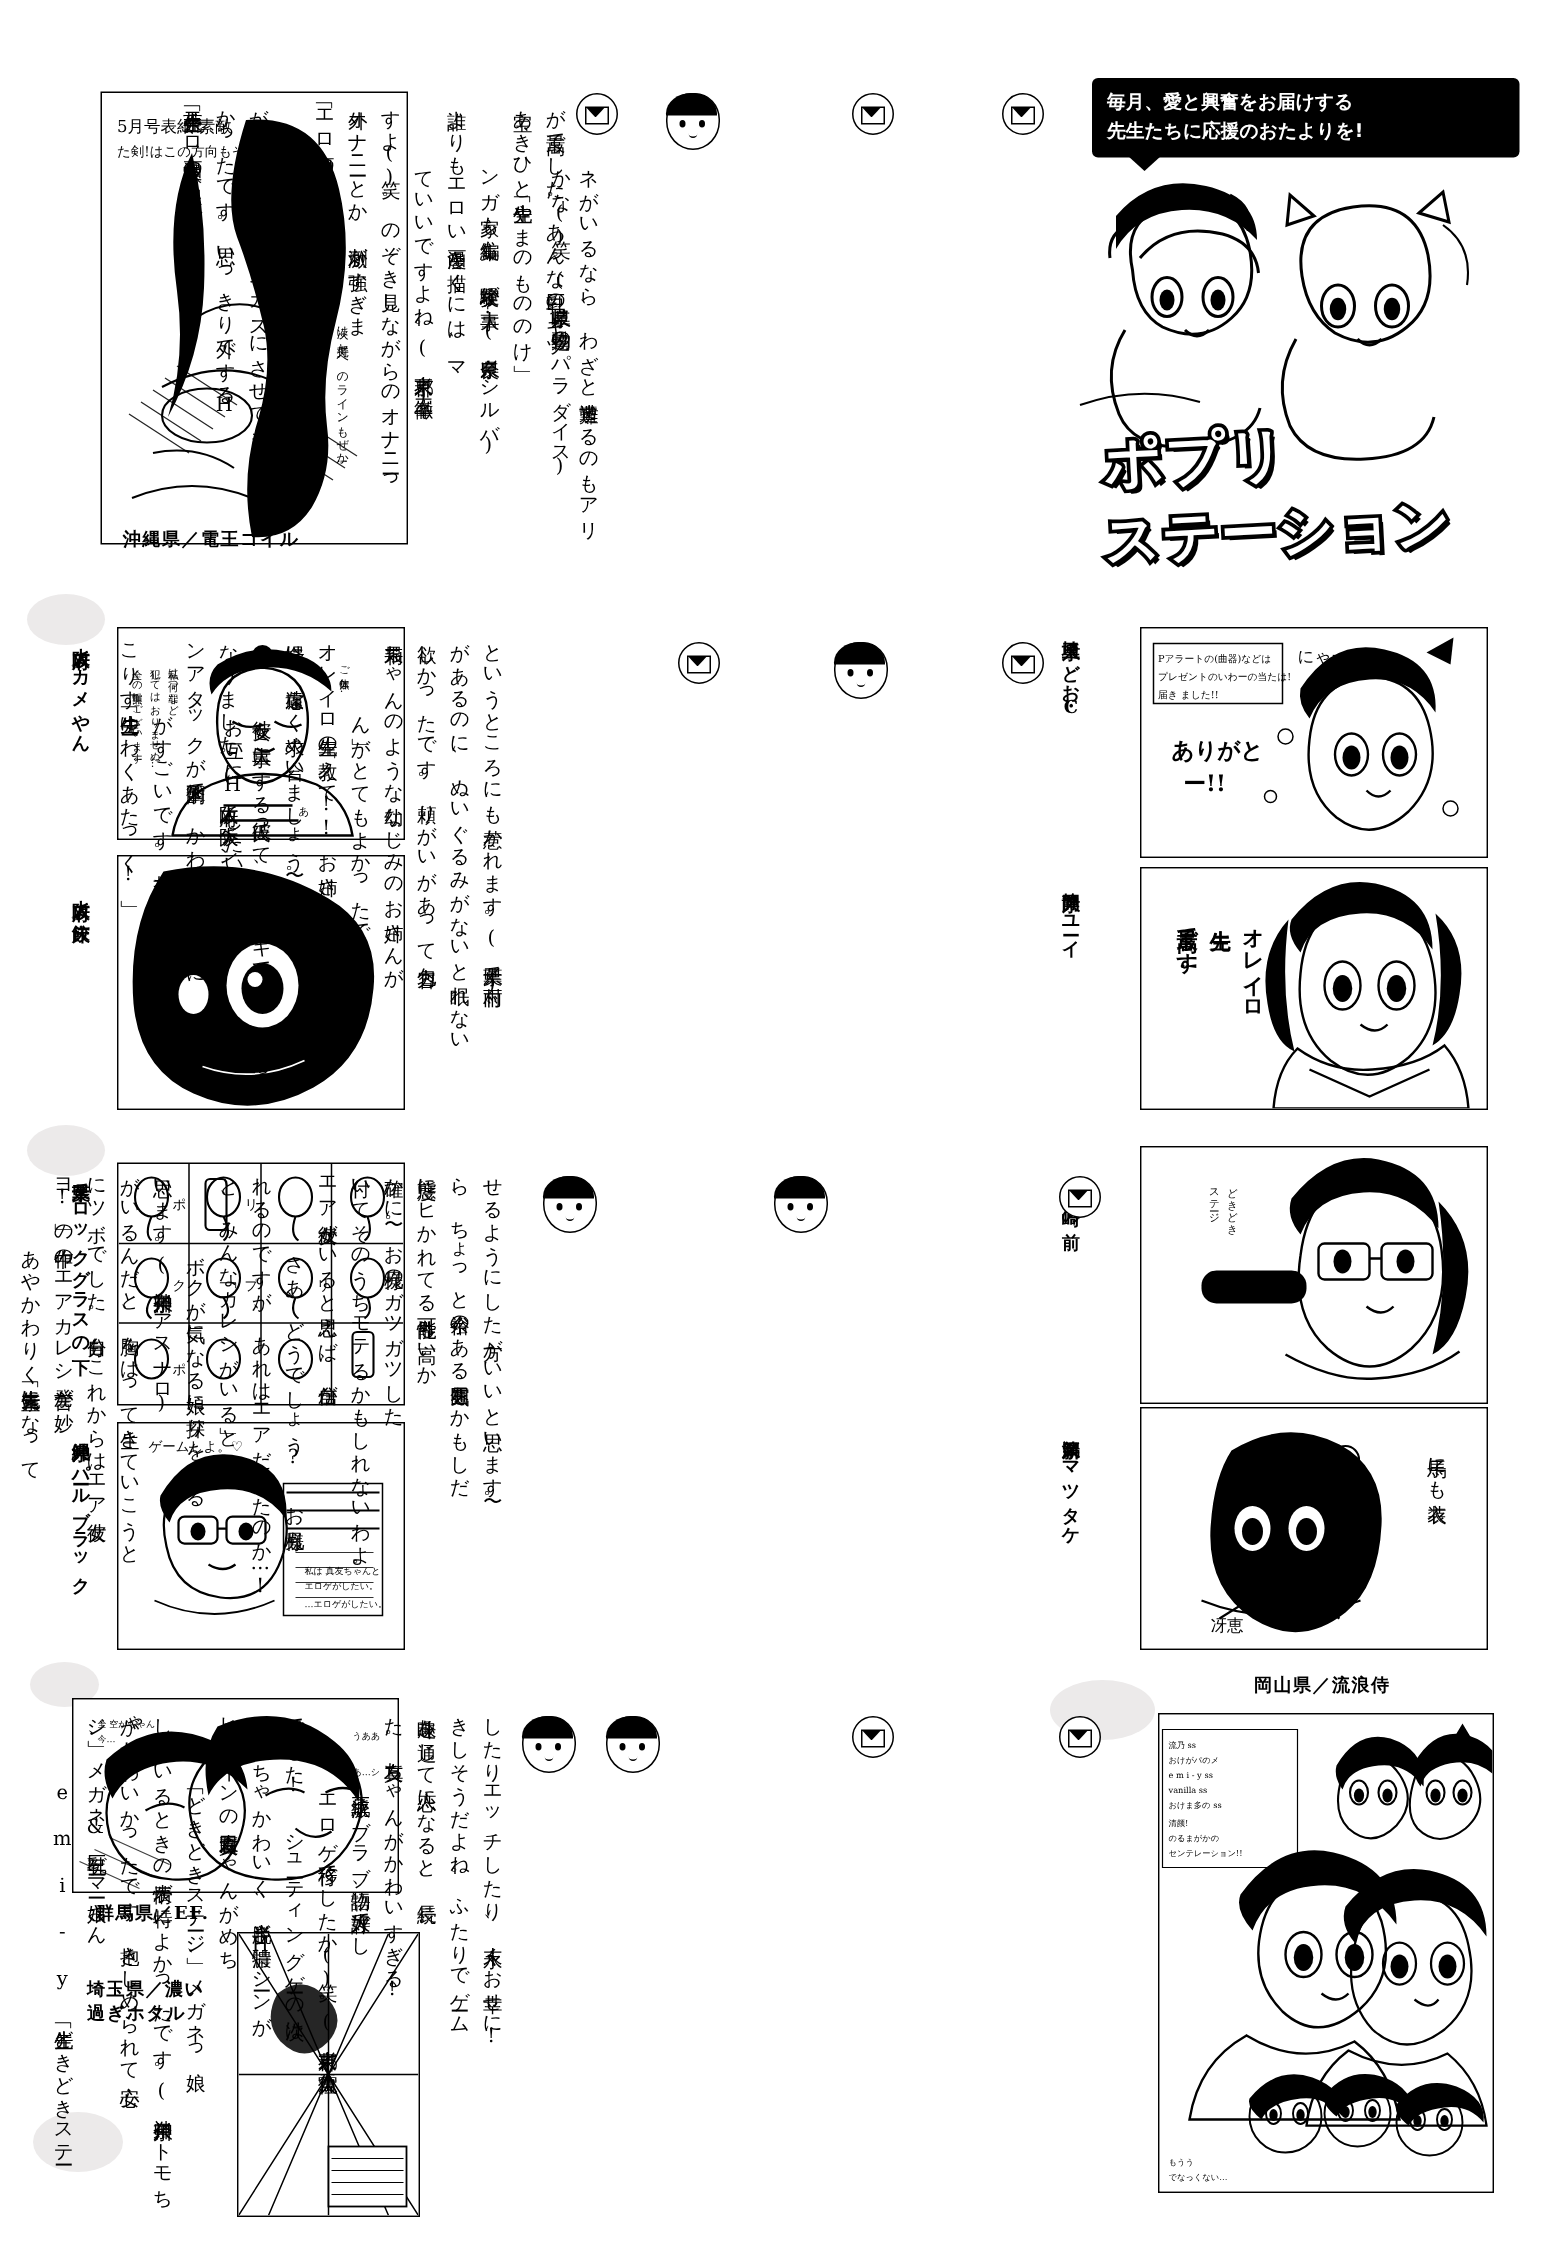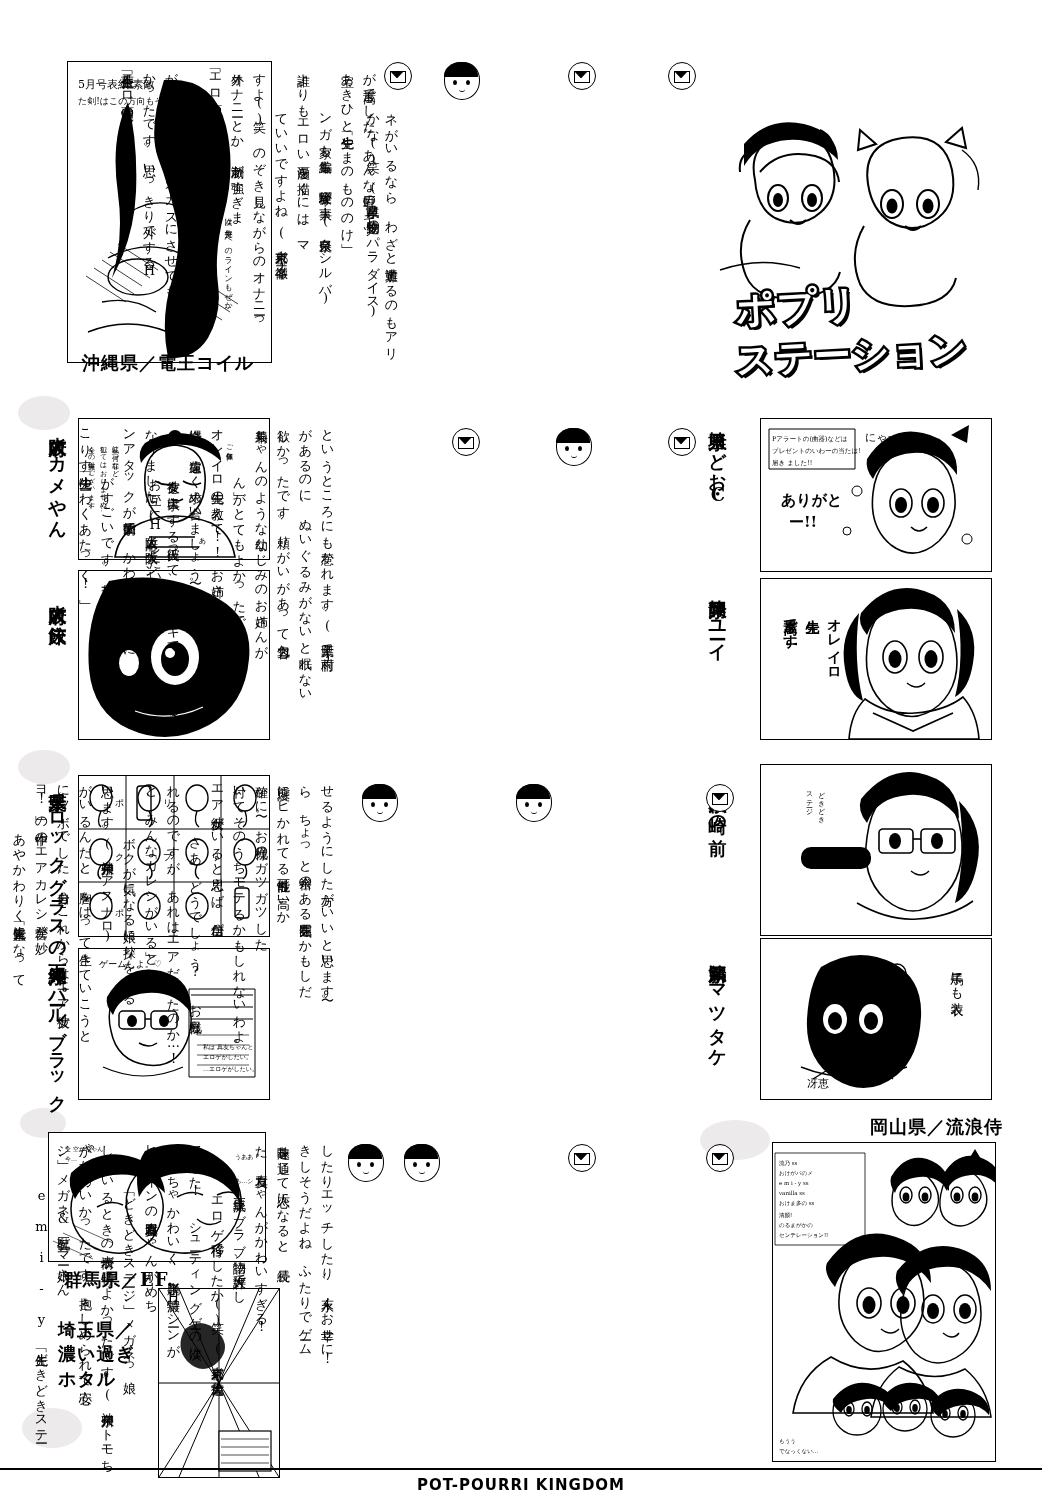--- a/index.html
+++ b/index.html
@@ -84,38 +84,42 @@
     border-radius:46% 46% 50% 50%;background:#fff;
   }
   .face .e1,.face .e2{position:absolute;width:4px;height:5px;background:#000;border-radius:50%;top:17px;}
   .face .e1{left:8px;} .face .e2{left:21px;}
   .face .m{position:absolute;left:14px;top:25px;width:6px;height:3px;border-bottom:1.4px solid #000;border-radius:0 0 6px 6px;}
   .face .h{position:absolute;left:-1px;top:-1px;width:34px;height:15px;border-radius:50% 50% 0 0/90% 90% 0 0;background:#000;}
 
   
   .region{
     writing-mode:vertical-rl;text-orientation:upright;
-    font-family:"DejaVu Serif",serif;font-weight:bold;font-size:18px;
+    font-family:"DejaVu Serif",serif;font-weight:bold;font-size:12px;
     letter-spacing:1px;position:absolute;line-height:1.25;
   }
 
   
   .cloud{position:absolute;background:#eceaea;border-radius:50%;}
 </style>
 </head>
 <body>
 
 <div class="page">
 
   <div class="cloud" style="left:18px;top:396px;width:52px;height:34px;"></div>
   <div class="cloud" style="left:18px;top:750px;width:52px;height:34px;"></div>
   <div class="cloud" style="left:20px;top:1108px;width:46px;height:30px;"></div>
   <div class="cloud" style="left:22px;top:1408px;width:60px;height:40px;"></div>
   <div class="cloud" style="left:700px;top:1120px;width:70px;height:40px;"></div>
 
+  <div class="banner" style="left:728px;top:52px;width:265px;">
+    <span class="ln">毎月、愛と興奮をお届けする</span>
+    <span class="ln">先生たちに応援のおたよりを!</span>
+  </div>
 
   <div class="art" style="left:700px;top:120px;width:300px;height:190px;border:none;">
     <svg width="300" height="190" viewBox="0 0 300 190">
 
       <g fill="none" stroke="#000" stroke-width="2">
         <path d="M55 60 q-8 -38 30 -44 q40 -7 48 30 q6 30 -12 46 q-20 18 -46 6 q-18 -10 -20 -38z"></path>
         <path d="M60 52 q20 -24 55 -16 q22 6 24 26"></path>
         <ellipse cx="78" cy="78" rx="10" ry="13"></ellipse>
         <ellipse cx="112" cy="78" rx="10" ry="13"></ellipse>
         <path d="M90 100 q8 8 16 0"></path>
@@ -566,21 +570,21 @@
   <div class="vt" style="right:860px;top:1136px;height:330px;width:20px;">やくちゃかわいく、半脱ぎ特濃Hシーンが</div>
   <div class="vt" style="right:882px;top:1136px;height:330px;width:20px;">ヒロインの森田真友ちゃんがめち</div>
   <div class="mail" style="left:568px;top:1144px;"></div>
   <div class="vt" style="right:904px;top:1188px;height:278px;width:20px;">「どきどきステージ」、メガネっ娘</div>
   <div class="vt" style="right:926px;top:1136px;height:330px;width:20px;">しているときの表情が特によかったです。(神奈川県／トモちゃん)</div>
   <div class="vt" style="right:948px;top:1136px;height:330px;width:20px;">がかわいかったです。抱きしめられて安心</div>
   <div class="vt" style="right:970px;top:1136px;height:330px;width:20px;">ジ」、メガネ&amp;巨乳ゲーマー娘さん</div>
   <div class="mail" style="left:706px;top:1144px;"></div>
   <div class="vt" style="right:992px;top:1188px;height:278px;width:20px;">e m i - y 先生「どきどきステー</div>
 
-  <div class="region" style="left:836px;top:1116px;writing-mode:horizontal-tb;text-orientation:mixed;margin-left:34px;">岡山県／流浪侍</div>
+  <div class="region" style="left:836px;top:1116px;writing-mode:horizontal-tb;text-orientation:mixed;">岡山県／流浪侍</div>
   <div class="art" style="left:772px;top:1142px;width:222px;height:318px;">
     <svg width="222" height="318" viewBox="0 0 222 318">
       <rect width="222" height="318" fill="#fff"></rect>
 
       <g fill="none" stroke="#000" stroke-width="1.4">
         <path d="M126 30 q22 -8 34 10 q12 18 -2 34 q-16 16 -32 2 q-14 -14 0 -46z"></path>
         <ellipse cx="133" cy="52" rx="6" ry="8"></ellipse>
           <ellipse cx="152" cy="52" rx="6" ry="8"></ellipse>
         <path d="M176 28 q24 -6 34 14 q10 20 -6 34 q-18 14 -32 0 q-12 -14 4 -48z"></path>
         <ellipse cx="184" cy="52" rx="6" ry="8"></ellipse>
@@ -658,17 +662,14 @@
       </g>
       <g fill="none" stroke="#000" stroke-width=".8">
         <path d="M2 10 l90 0 l0 92 l-90 0z"></path>
       </g>
       <g fill="#000">
           <path d="M196 16 l6 -10 l6 10 l-6 -2z"></path>
         </g>
     </svg>
   </div>
 
-  <div class="footer">
-    <span>POT-POURRI KINGDOM</span>
-  </div>
 
 </div>
 
 </body></html>

